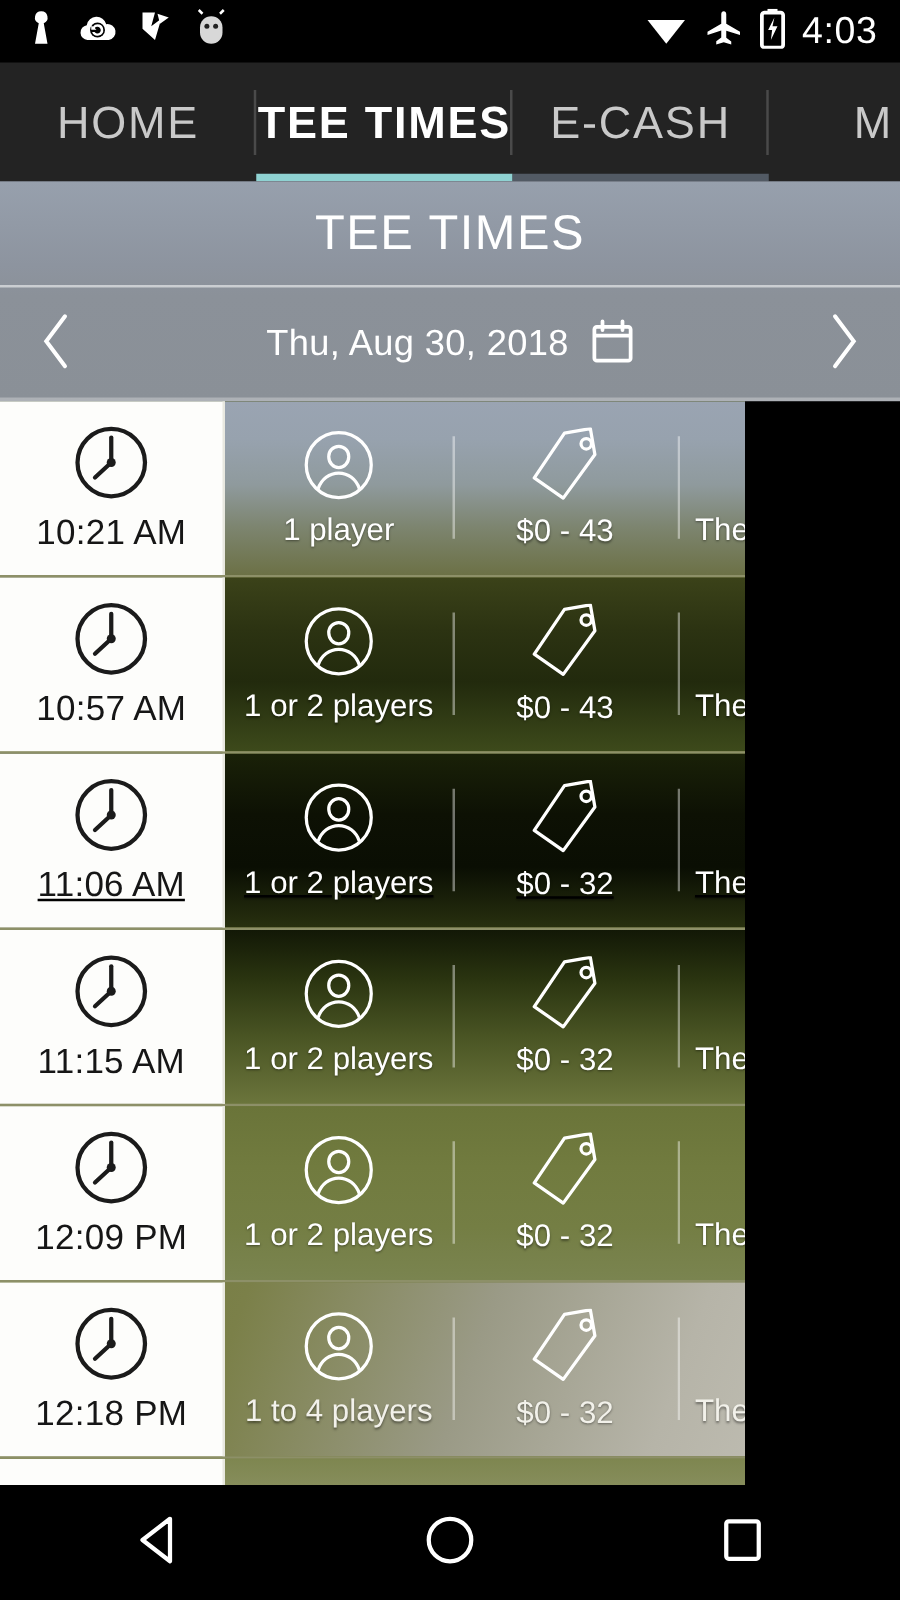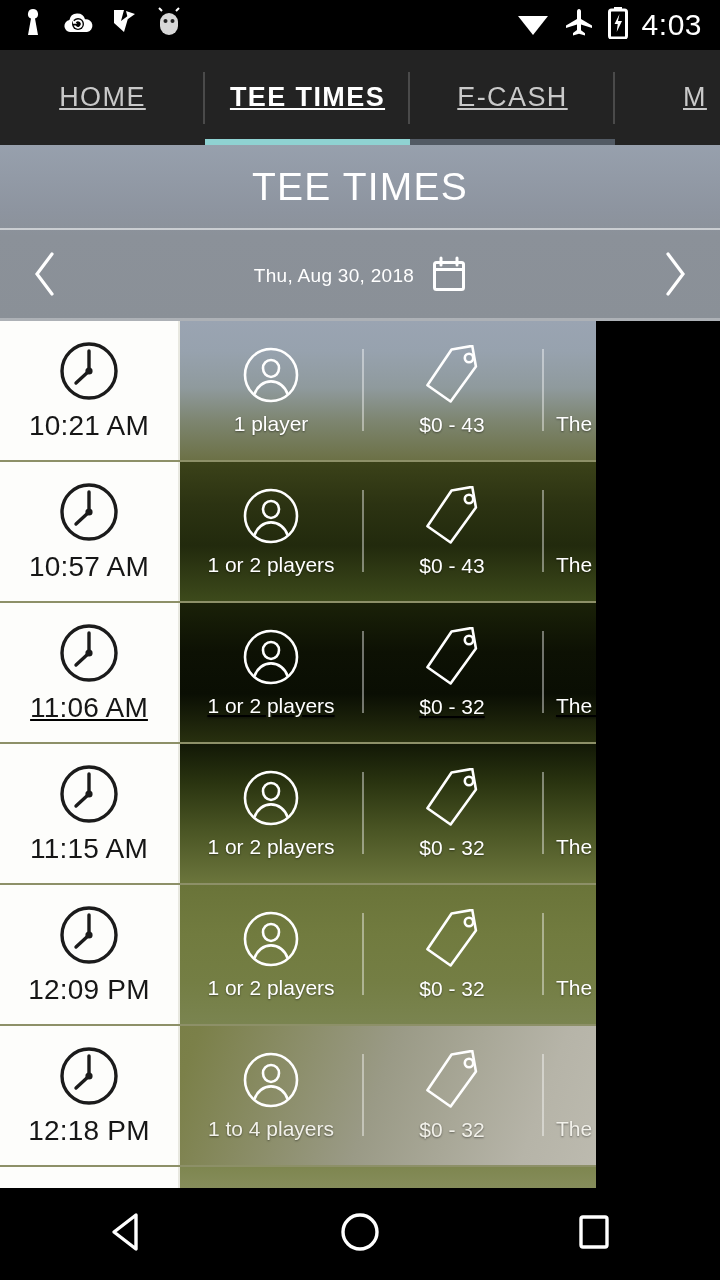--- a/index.html
+++ b/index.html
@@ -24,23 +24,22 @@
     font-family: "Liberation Sans", sans-serif;
   }
 
   
   .tabbar {
     position: absolute; top: 50px; left: 0; width: 720px; height: 95px;
     background: #232323; display: flex; align-items: stretch;
   }
   .tab {
     position: relative; display: flex; align-items: center; justify-content: center;
-    font-size: 27px; letter-spacing: 1.4px; color: #c9c9c9;
+    font-size: 36px; letter-spacing: 1.4px; color: #c9c9c9;
     flex: 0 0 205px;
-    text-decoration: underline;
   }
   .tab.first { flex: 0 0 205px; }
   .tab.active { color: #ffffff; font-weight: bold; }
   .tab.partial { flex: 0 0 auto; width: 106px; justify-content: flex-start; padding-left: 68px; }
   .tab-divider {
     position: absolute; top: 22px; right: 0; width: 2px; height: 52px;
     background: #4a4a4a;
   }
   .tab-underline {
     position: absolute; left: 0; bottom: 0; width: 100%; height: 6px;
@@ -66,21 +65,21 @@
   .datebar {
     position: absolute; top: 85px; left: 0; width: 720px; height: 91px;
     display: flex; align-items: center;
   }
   .chev-btn {
     width: 90px; height: 91px; display: flex; align-items: center; justify-content: center;
   }
   .date-center {
     flex: 1; display: flex; align-items: center; justify-content: center; gap: 18px;
   }
-  .date-text { color: #ffffff; font-size: 19px; letter-spacing: .3px; }
+  .date-text { color: #ffffff; font-size: 29px; letter-spacing: .3px; }
   .datebar-rule {
     position: absolute; bottom: 0; left: 0; width: 720px; height: 3px;
     background: rgba(255,255,255,.30);
   }
 
   
   .list {
     position: absolute; top: 321px; left: 0; width: 596px; height: 867px;
     overflow: hidden; background: #6d7436;
   }
@@ -100,21 +99,21 @@
     flex: 1; position: relative; display: flex; align-items: stretch;
   }
   .col {
     position: relative; display: flex; flex-direction: column;
     align-items: center; justify-content: center; gap: 4px;
   }
   .col.players { flex: 0 0 182px; }
   .col.price { flex: 0 0 180px; }
   .col.course { flex: 1; overflow: hidden; }
   .col-label {
-    color: #ffffff; font-size: 21px; white-space: nowrap;
+    color: #ffffff; font-size: 25px; white-space: nowrap;
     text-shadow: 0 1px 2px rgba(0,0,0,.45);
   }
   .col.course .col-label { padding-left: 14px; width: 100%; text-align: left; }
   .vdiv {
     position: absolute; left: 0; top: 28px; width: 2px; height: 82px;
     background: rgba(255,255,255,.42);
   }
 
   
   .bg1 { background: linear-gradient(180deg,#9aa4b2 0%, #97a2ae 22%, #8f9a9d 48%, #7d8570 72%, #6c7146 100%); }

